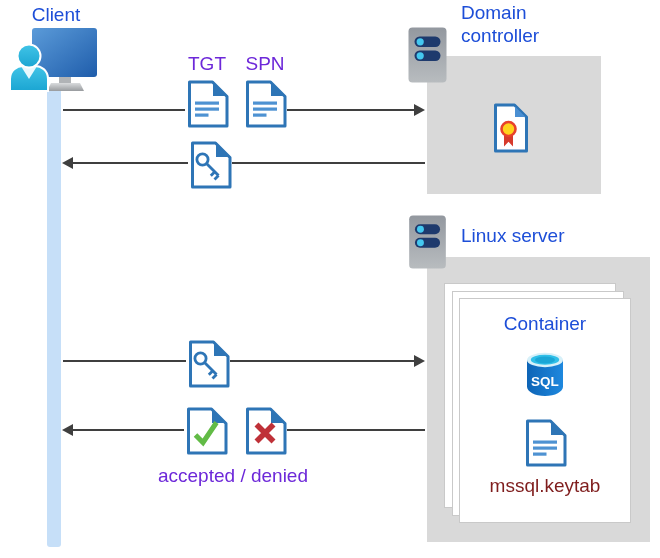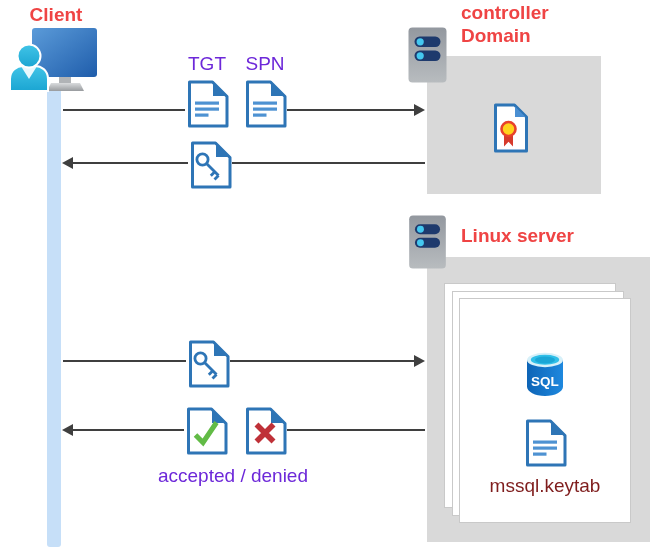--- a/index.html
+++ b/index.html
@@ -1,19 +1,19 @@
 <!DOCTYPE html>
 <html><head>
 <meta charset="utf-8">
 <style>
   html,body{margin:0;padding:0;background:#fff}
   .stage{position:relative;width:660px;height:558px;overflow:hidden;background:#fff;
          font-family:"Liberation Sans",sans-serif}
   .abs{position:absolute}
-  .title{font-weight:bold;font-size:19px;color:#ef4444;line-height:23px}
+  .title{font-weight:normal;font-size:19px;color:#1d4ed8;line-height:23px}
   .note{font-size:19px;color:#6d28d9;line-height:21px}
   .ctr{text-align:center}
   .grayBox{background:#d9d9d9}
   .card{background:#fff;border:1.5px solid #c9c9c9;box-sizing:border-box}
   .hline{height:2px;background:#3f3f3f}
   .ah-r{width:0;height:0;border-top:6px solid transparent;border-bottom:6px solid transparent;border-left:11px solid #3f3f3f}
   .ah-l{width:0;height:0;border-top:6px solid transparent;border-bottom:6px solid transparent;border-right:11px solid #3f3f3f}
   .lifeline{background:#c6dff8;border-radius:3px}
   svg{display:block}
 </style>
@@ -101,39 +101,40 @@
   <svg class="abs" style="left:188px;top:141px" width="44" height="48" viewBox="0 0 44 48">
     <use href="#sym-doc-page"></use>
       <use href="#sym-key"></use>
   </svg>
 
   <div class="abs grayBox" style="left:427px;top:56px;width:174px;height:138px"></div>
   <svg class="abs" style="left:408px;top:27px" width="39" height="57" viewBox="0 0 39 57">
     <use href="#sym-server"></use>
   </svg>
   <div class="abs title" style="left:461px;top:1px">
+    <span style="display:block">Domain</span>
     <span style="display:block">controller</span>
-    <span style="display:block">Domain</span>
   </div>
   <svg class="abs" style="left:492px;top:103px" width="38" height="50" viewBox="0 0 38 50">
     <path d="M3.5,2 H22.5 L34.5,14 V48 H3.5 Z" fill="#ffffff" stroke="#2e75b6" stroke-width="3" stroke-linejoin="round"></path>
     <path d="M23,3.5 L33.5,14 H23 Z" fill="#4a8fd2"></path>
     <path d="M12,30 V43.5 L16.5,38.8 L21,43.5 V30 Z" fill="#d63a2c"></path>
     <circle cx="16.5" cy="26" r="7" fill="#ffd21c" stroke="#e8412b" stroke-width="2.6"></circle>
   </svg>
 
   <div class="abs grayBox" style="left:427px;top:257px;width:223px;height:285px"></div>
   <svg class="abs" style="left:408px;top:215px" width="39" height="55" viewBox="0 0 39 57">
     <use href="#sym-server"></use>
   </svg>
   <div class="abs title" style="left:461px;top:224px">Linux server</div>
 
   <div class="abs card" style="left:444px;top:283px;width:172px;height:225px"></div>
   <div class="abs card" style="left:452px;top:291px;width:172px;height:225px"></div>
   <div class="abs card" style="left:459px;top:298px;width:172px;height:225px"></div>
+  <div class="abs title ctr" style="left:459px;top:312px;width:172px">Container</div>
   <svg class="abs" style="left:524px;top:351px" width="42" height="46" viewBox="0 0 42 46">
     <path d="M3,9 V35.5 C3,40.8 11,45 21,45 C31,45 39,40.8 39,35.5 V9 Z" fill="url(#gSql)"></path>
     <ellipse cx="21" cy="9" rx="18" ry="7.2" fill="#d6f0f9"></ellipse>
     <ellipse cx="21" cy="8.8" rx="14.2" ry="5" fill="#30bfe8"></ellipse>
     <ellipse cx="21" cy="9" rx="10" ry="3.4" fill="#1aa6d6"></ellipse>
     <text x="21" y="34.5" text-anchor="middle" font-family="Liberation Sans, sans-serif" font-weight="bold" font-size="13.5" fill="#ffffff">SQL</text>
   </svg>
   <svg class="abs" style="left:523px;top:419px" width="44" height="48" viewBox="0 0 44 48">
     <use href="#sym-doc-page"></use>
       <use href="#sym-doc-lines"></use>

